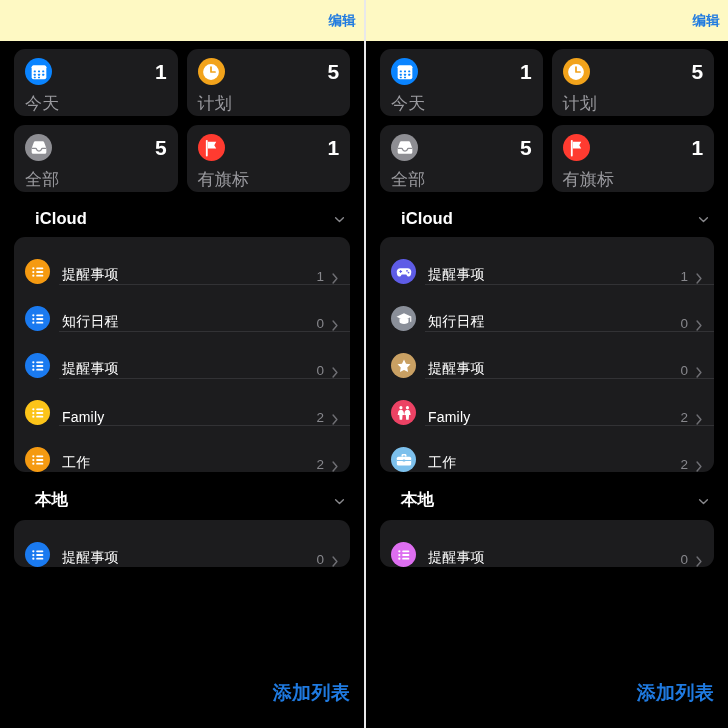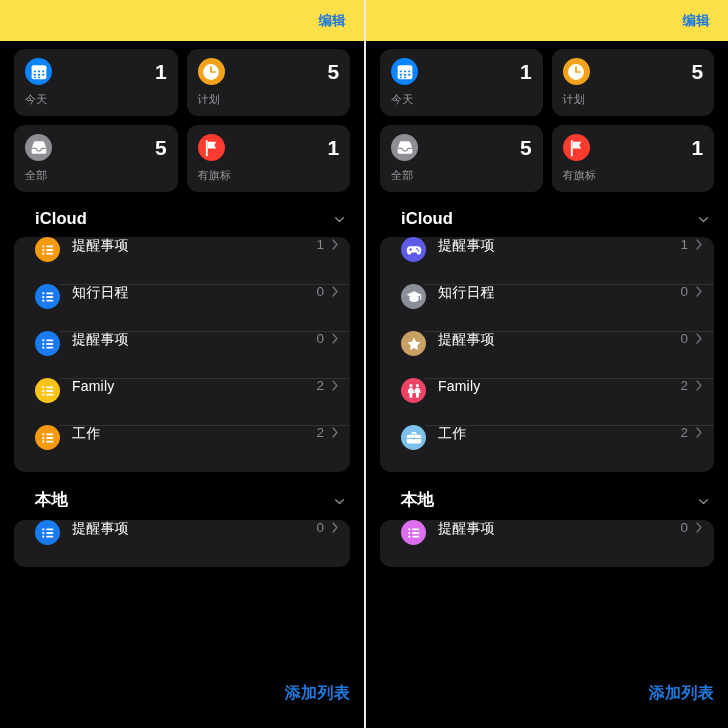--- a/index.html
+++ b/index.html
@@ -30,25 +30,25 @@
   }
 
   .panel.right {
     border-left: 2px solid #e8e8ea;
   }
 
   
   .navbar {
     height: 41px;
     flex: 0 0 41px;
-    background: #fde047;
+    background: #fef9c3;
     display: flex;
     align-items: center;
     justify-content: flex-end;
-    padding: 0 18px;
+    padding: 0 8px;
   }
 
   .edit-link {
     color: #1f7ae0;
     font-size: 13.5px;
     font-weight: 600;
     letter-spacing: 0.3px;
     cursor: pointer;
   }
 
@@ -99,21 +99,21 @@
   .card-count {
     color: #ffffff;
     font-size: 21px;
     font-weight: 700;
     line-height: 1;
     letter-spacing: -0.2px;
   }
 
   .card-label {
     color: #9a9a9f;
-    font-size: 11px;
+    font-size: 17px;
     font-weight: 400;
     margin-top: 7px;
     letter-spacing: 0.2px;
   }
 
   
   .section-head {
     display: flex;
     align-items: center;
     justify-content: space-between;
@@ -137,23 +137,23 @@
 
   
   .list-group {
     background: #1c1c1e;
     border-radius: 11px;
     overflow: hidden;
   }
 
   .list-row {
     display: flex;
-    align-items: flex-start;
+    align-items: flex-end;
     height: 47px;
-    padding: 0 11px 0 21px;
+    padding: 0 11px 0 11px;
     position: relative;
     cursor: pointer;
   }
 
   .list-row + .list-row::before {
     content: "";
     position: absolute;
     top: 0;
     left: 45px;
     right: 0;
@@ -203,21 +203,21 @@
     flex: 0 0 auto;
     height: 56px;
     display: flex;
     align-items: center;
     justify-content: flex-end;
     padding: 0 14px 14px 14px;
   }
 
   .add-list-link {
     color: #1f7ae0;
-    font-size: 16px;
+    font-size: 19px;
     font-weight: 600;
     letter-spacing: 0.3px;
     cursor: pointer;
   }
 
   .spacer { flex: 1 1 auto; min-height: 0; }
 </style>
 </head>
 <body>
 

